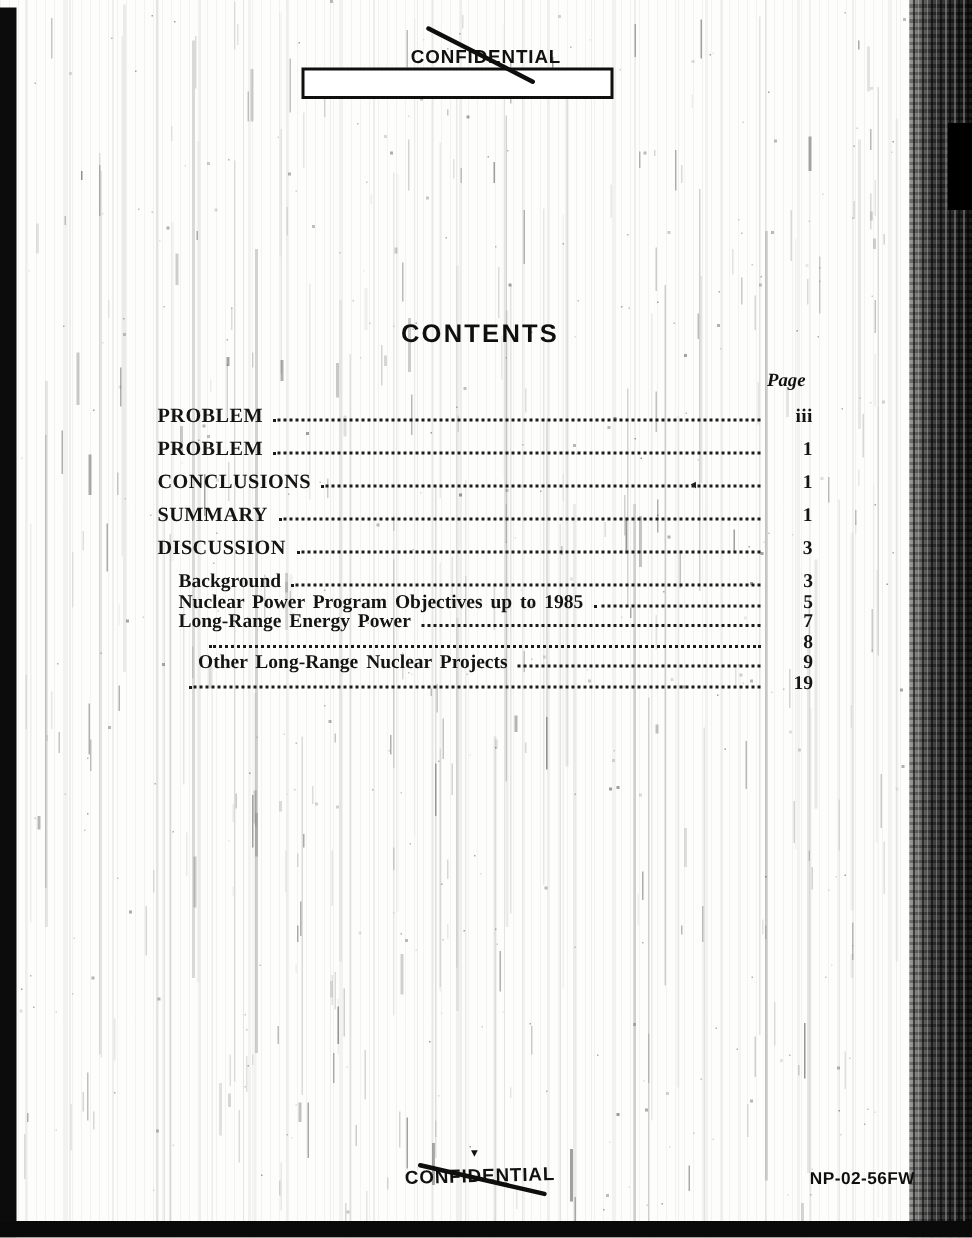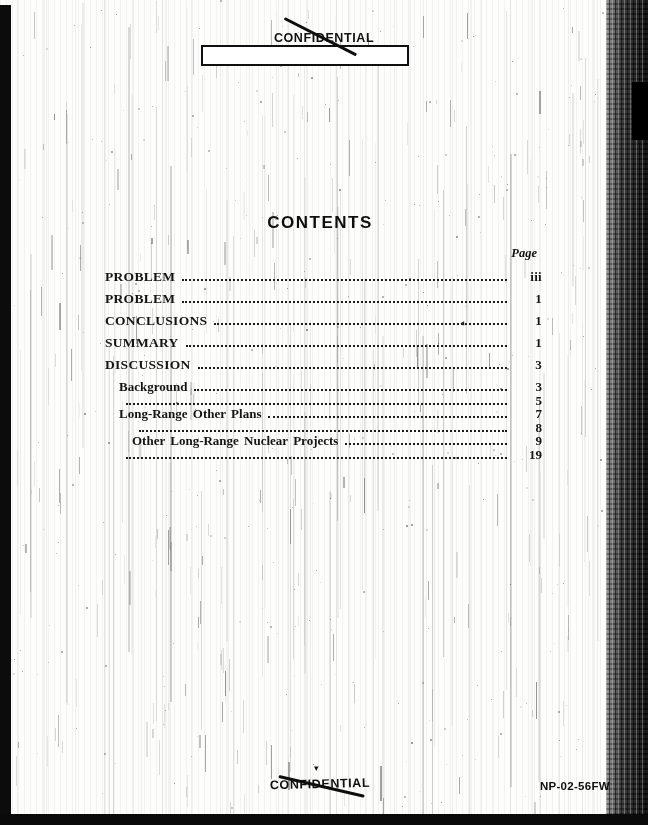--- a/index.html
+++ b/index.html
@@ -746,25 +746,26 @@
           <span class="toc-label">DISCUSSION</span>
           <span class="leader"></span>
           <span class="toc-page">3</span>
         </div>
         <div class="toc-row lvl1">
           <span class="toc-label">Background</span>
           <span class="leader"></span>
           <span class="toc-page">3</span>
         </div>
         <div class="toc-row lvl1">
+          <span class="toc-label">Nuclear Power Program Objectives up to 1985</span>
           <span class="leader"></span>
           <span class="toc-page">5</span>
         </div>
         <div class="toc-row lvl1">
-          <span class="toc-label">Long-Range Other Plans</span>
+          <span class="toc-label">Long-Range Energy Power</span>
           <span class="leader"></span>
           <span class="toc-page">7</span>
         </div>
         <div class="toc-row lvl2">
           <span class="leader"></span>
           <span class="toc-page">8</span>
         </div>
         <div class="toc-row lvl2">
           <span class="toc-label">Other Long-Range Nuclear Projects</span>
           <span class="leader"></span>

